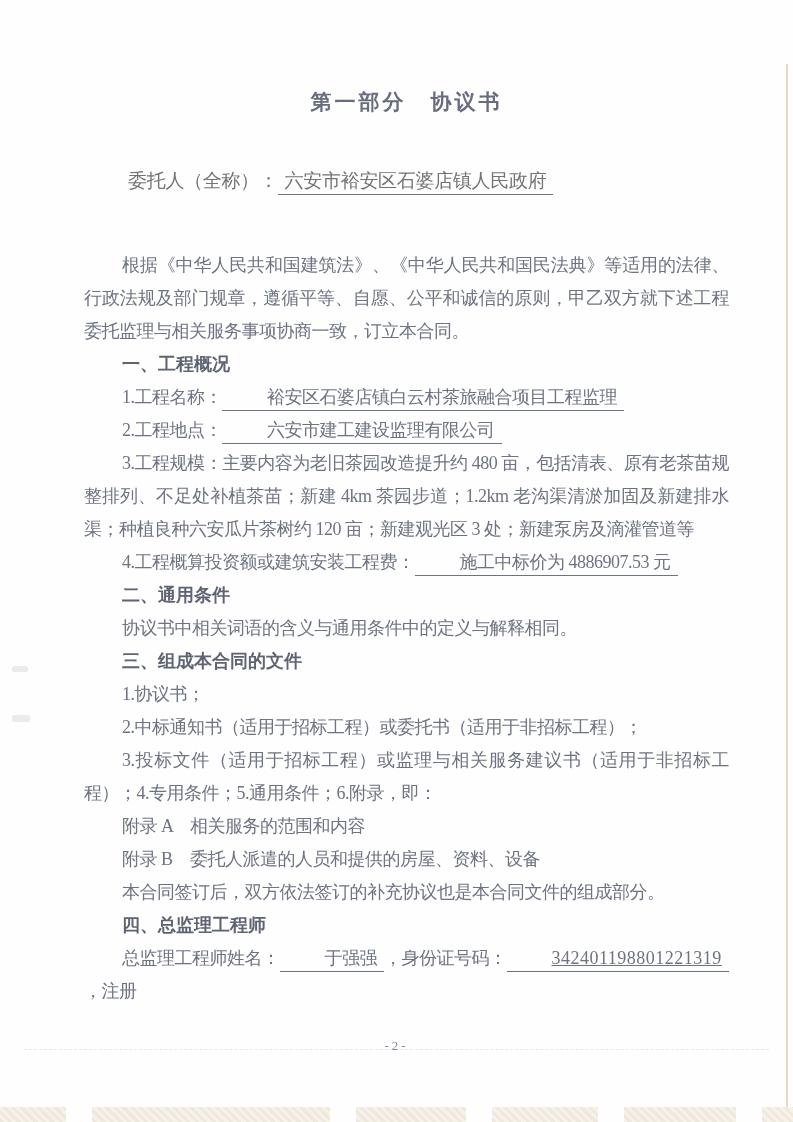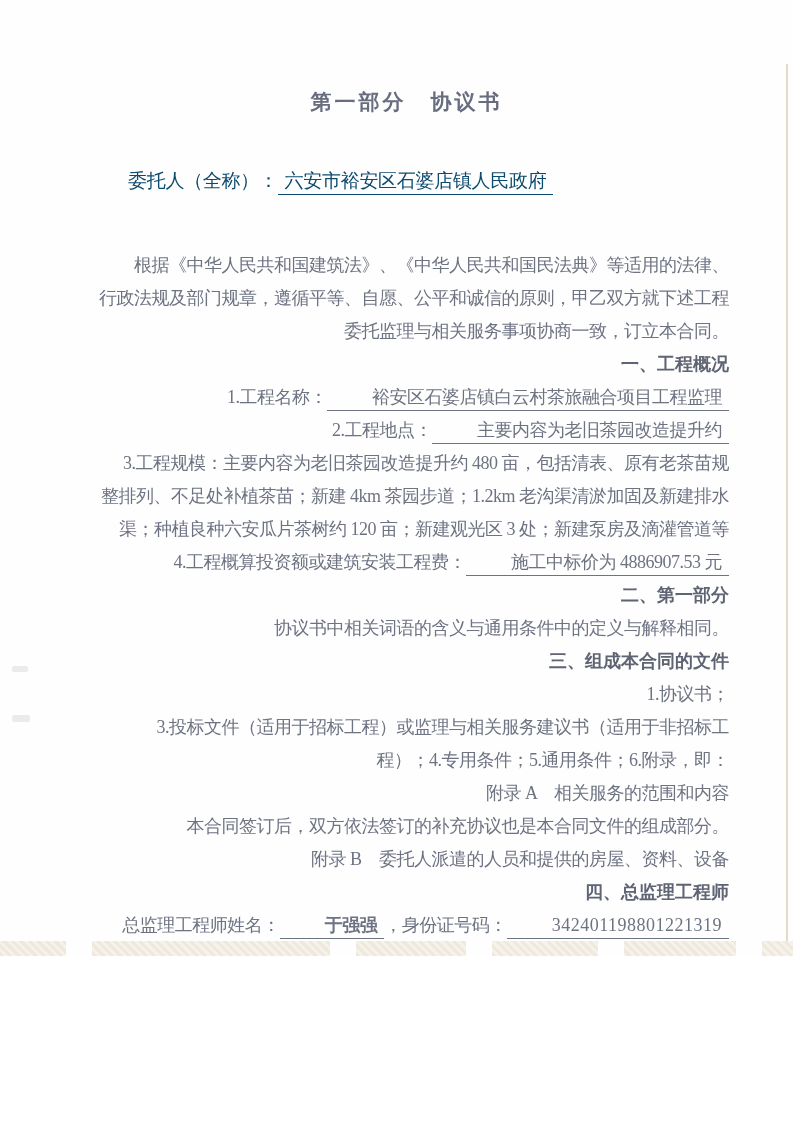--- a/index.html
+++ b/index.html
@@ -1,18 +1,18 @@
 <!DOCTYPE html>
 <html><head>
 <meta charset="utf-8">
 <style>
   html,body { margin:0; padding:0; background:#ffffff; }
   .page {
     position:relative;
-    width:793px; height:956px;
+    width:793px; height:1122px;
     background:#fefefe;
     overflow:hidden;
     font-family:"Liberation Serif","DejaVu Serif",serif;
     color:#6e7382;
   }
   
   .edge-line {
     position:absolute; top:64px; bottom:0; left:786px; width:2px;
     background:rgba(206,190,152,0.55);
   }
@@ -33,42 +33,42 @@
   
   .doc-title {
     position:absolute; top:88px; left:84px; width:645px;
     margin:0; text-align:center;
     font-size:21px; font-weight:bold; letter-spacing:3px;
     color:#676d7e;
   }
   .parties {
     position:absolute; top:163px; left:128px;
     font-size:19px; line-height:36px; letter-spacing:-0.3px;
-    color:#0c4a6e;
+    color:#737373;
   }
   .party-line { margin:0; }
   .body-block {
     position:absolute; top:249px; left:84px; width:645px;
     font-size:18px; line-height:33px; letter-spacing:-0.5px;
   }
-  .body-block p { margin:0;text-align:right; }
+  .body-block p { margin:0; }
   .indent { text-indent:38px; }
   .justify { text-align:justify; }
   .heading { font-weight:bold; color:#5f6473; letter-spacing:0; }
   .ul-block {
     display:inline-block; line-height:26px;
     border-bottom:1px solid currentColor;
     padding:0 7px;
   }
   .ul-run {
     text-underline-offset:6px;
     text-decoration-thickness:1px;
   }
-  .strong { font-weight:bold; }
-  .num { letter-spacing:0.5px; }
+  .strong { font-weight:normal; }
+  .num { letter-spacing:0.5px;text-decoration:underline; }
   .page-number {
     position:absolute; top:1038px; left:0; width:100%;
     text-align:center; font-size:13px; letter-spacing:3px;
     color:#82879a;
   }
 </style>
 </head>
 <body>
 
 <div class="page">
@@ -87,38 +87,39 @@
   </div>
 
   <div class="body-block">
     <p class="indent justify">根据《中华人民共和国建筑法》、《中华人民共和国民法典》等适用的法律、行政法规及部门规章，遵循平等、自愿、公平和诚信的原则，甲乙双方就下述工程委托监理与相关服务事项协商一致，订立本合同。</p>
 
     <p class="indent heading">一、工程概况</p>
     <p class="indent">
       <span>1.工程名称：</span><span class="ul-block">裕安区石婆店镇白云村茶旅融合项目工程监理</span>
     </p>
     <p class="indent">
-      <span>2.工程地点：</span><span class="ul-block">主要内容为老旧茶园改造提升约</span>
+      <span>2.工程地点：</span><span class="ul-block">六安市建工建设监理有限公司</span>
     </p>
     <p class="indent justify">
       <span>3.工程规模：</span><span class="ul-run">主要内容为老旧茶园改造提升约 480 亩，包括清表、原有老茶苗规整排列、不足处补植茶苗；新建 4km 茶园步道；1.2km 老沟渠清淤加固及新建排水渠；种植良种六安瓜片茶树约 120 亩；新建观光区 3 处；新建泵房及滴灌管道等</span>
     </p>
     <p class="indent">
       <span>4.工程概算投资额或建筑安装工程费：</span><span class="ul-block">施工中标价为 4886907.53 元</span>
     </p>
 
-    <p class="indent heading">二、第一部分</p>
+    <p class="indent heading">二、通用条件</p>
     <p class="indent">协议书中相关词语的含义与通用条件中的定义与解释相同。</p>
 
     <p class="indent heading">三、组成本合同的文件</p>
     <p class="indent">1.协议书；</p>
+    <p class="indent justify">2.中标通知书（适用于招标工程）或委托书（适用于非招标工程）；</p>
     <p class="indent justify">3.投标文件（适用于招标工程）或监理与相关服务建议书（适用于非招标工程）；4.专用条件；5.通用条件；6.附录，即：</p>
     <p class="indent">附录 A　相关服务的范围和内容</p>
+    <p class="indent">附录 B　委托人派遣的人员和提供的房屋、资料、设备</p>
     <p class="indent justify">本合同签订后，双方依法签订的补充协议也是本合同文件的组成部分。</p>
-    <p class="indent">附录 B　委托人派遣的人员和提供的房屋、资料、设备</p>
 
     <p class="indent heading">四、总监理工程师</p>
     <p class="indent">
       <span>总监理工程师姓名：</span><span class="ul-block strong">于强强</span><span>，身份证号码：</span><span class="ul-block num">342401198801221319</span><span>，注册</span>
     </p>
   </div>
 
   <div class="page-number">-2-</div>
 
   <div class="bottom-band">

